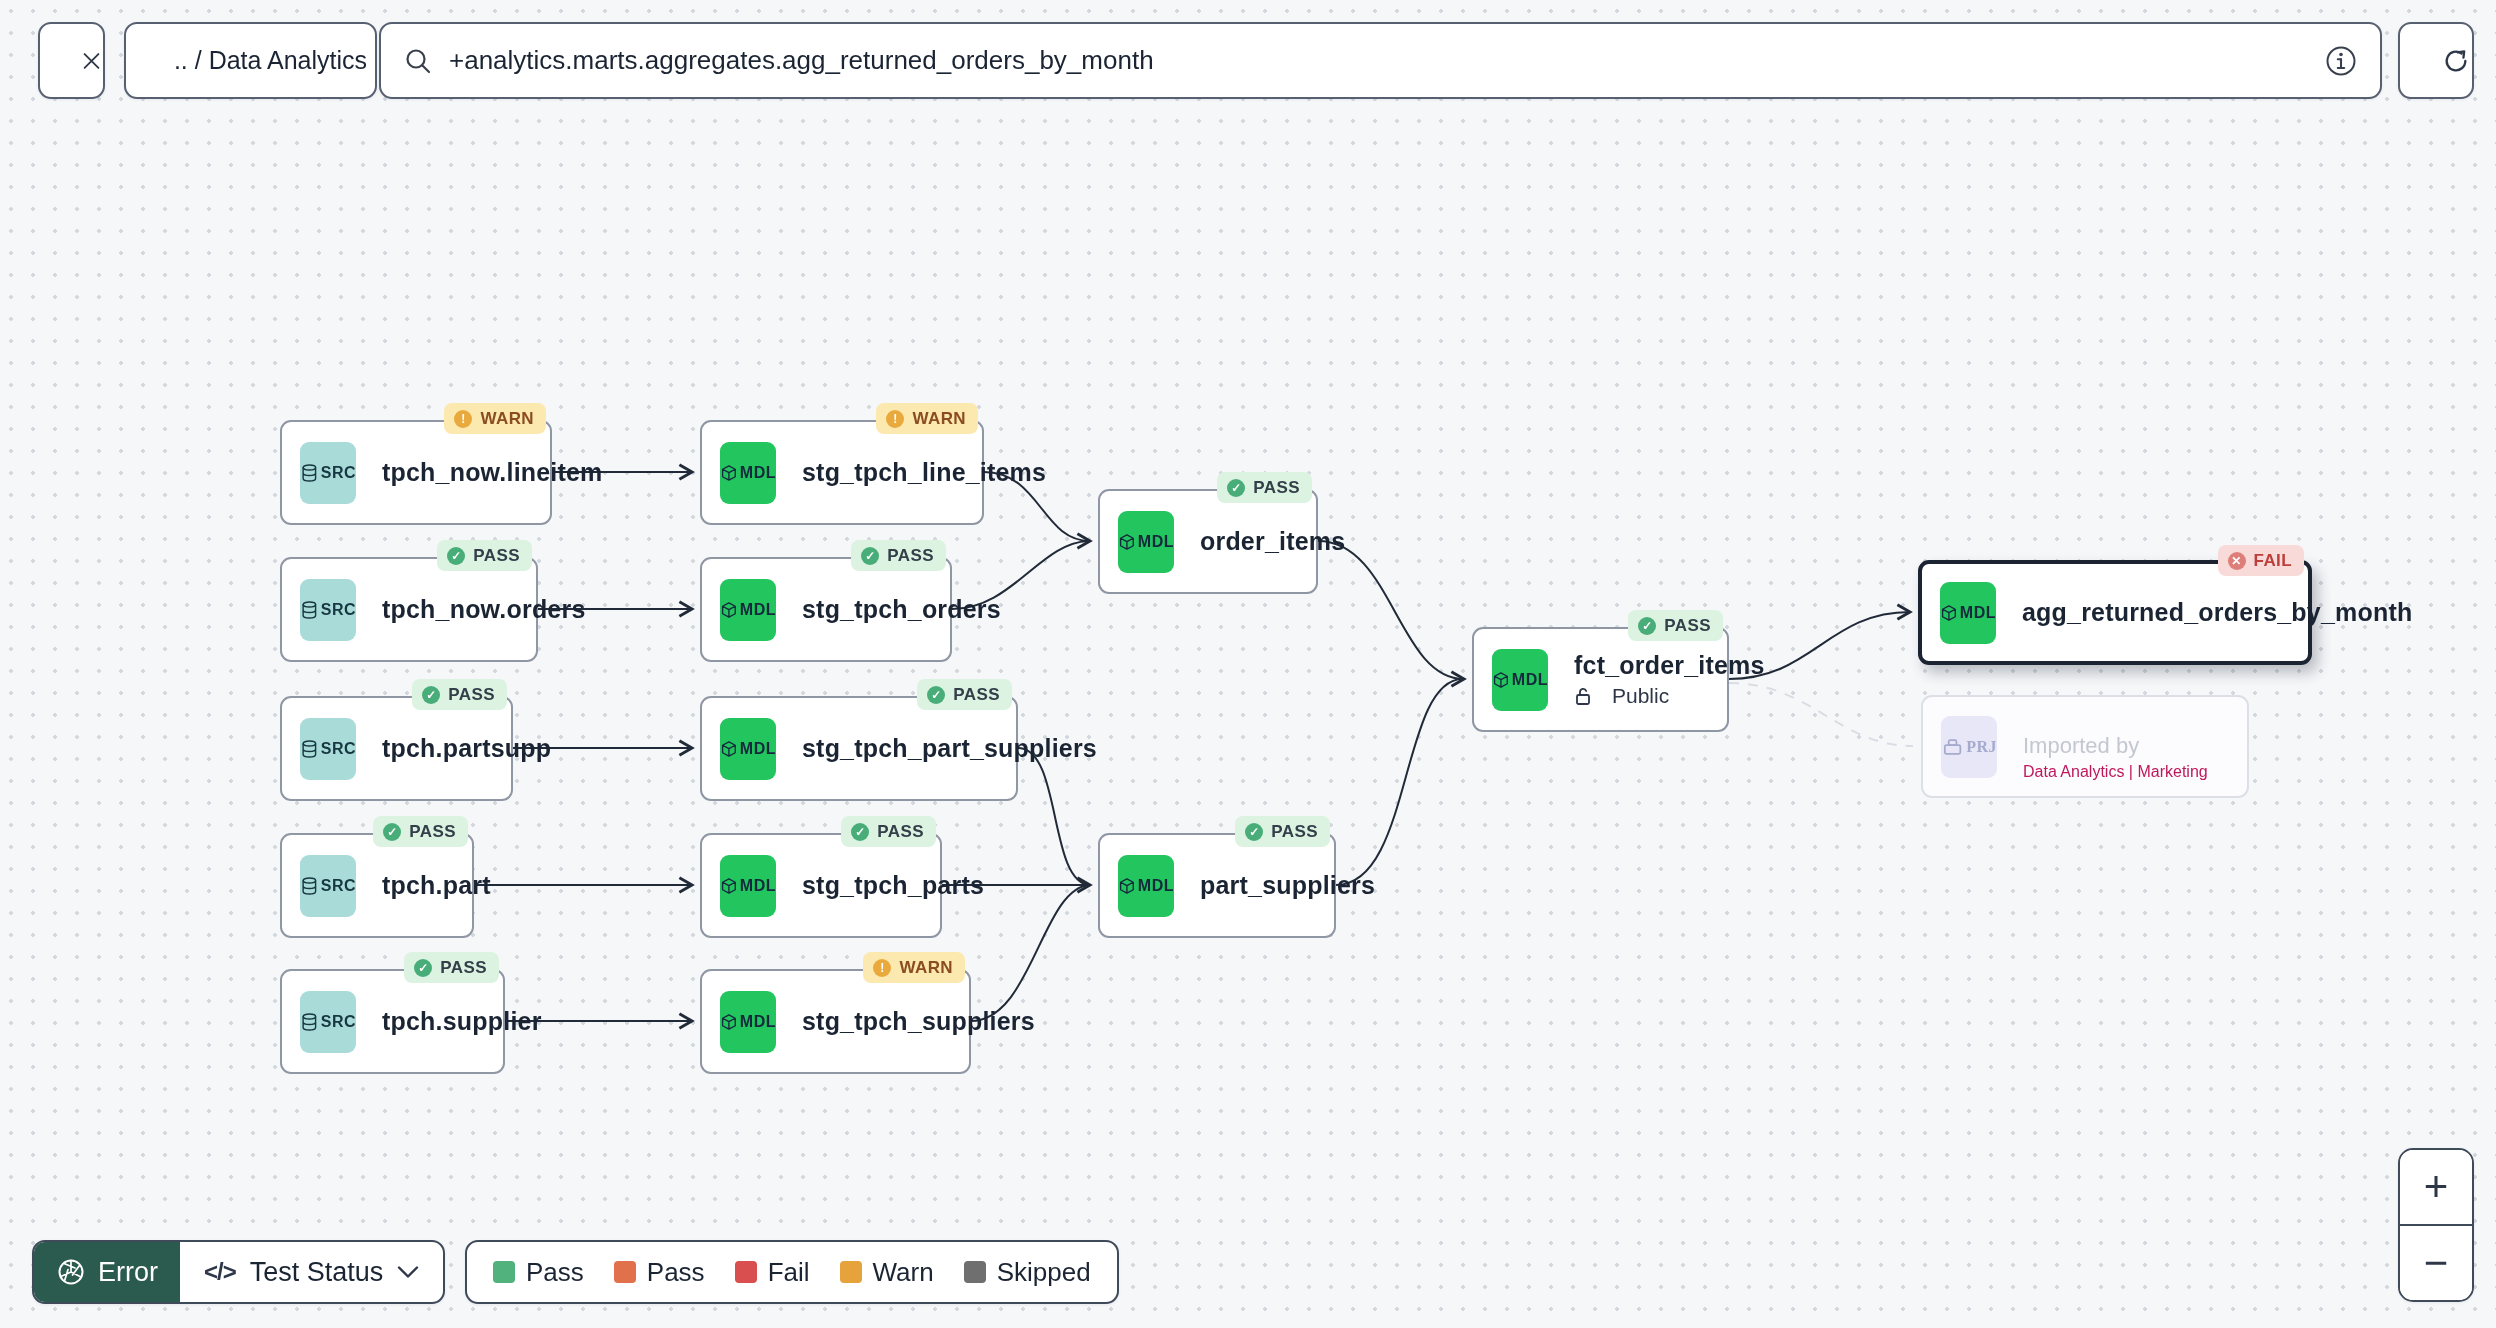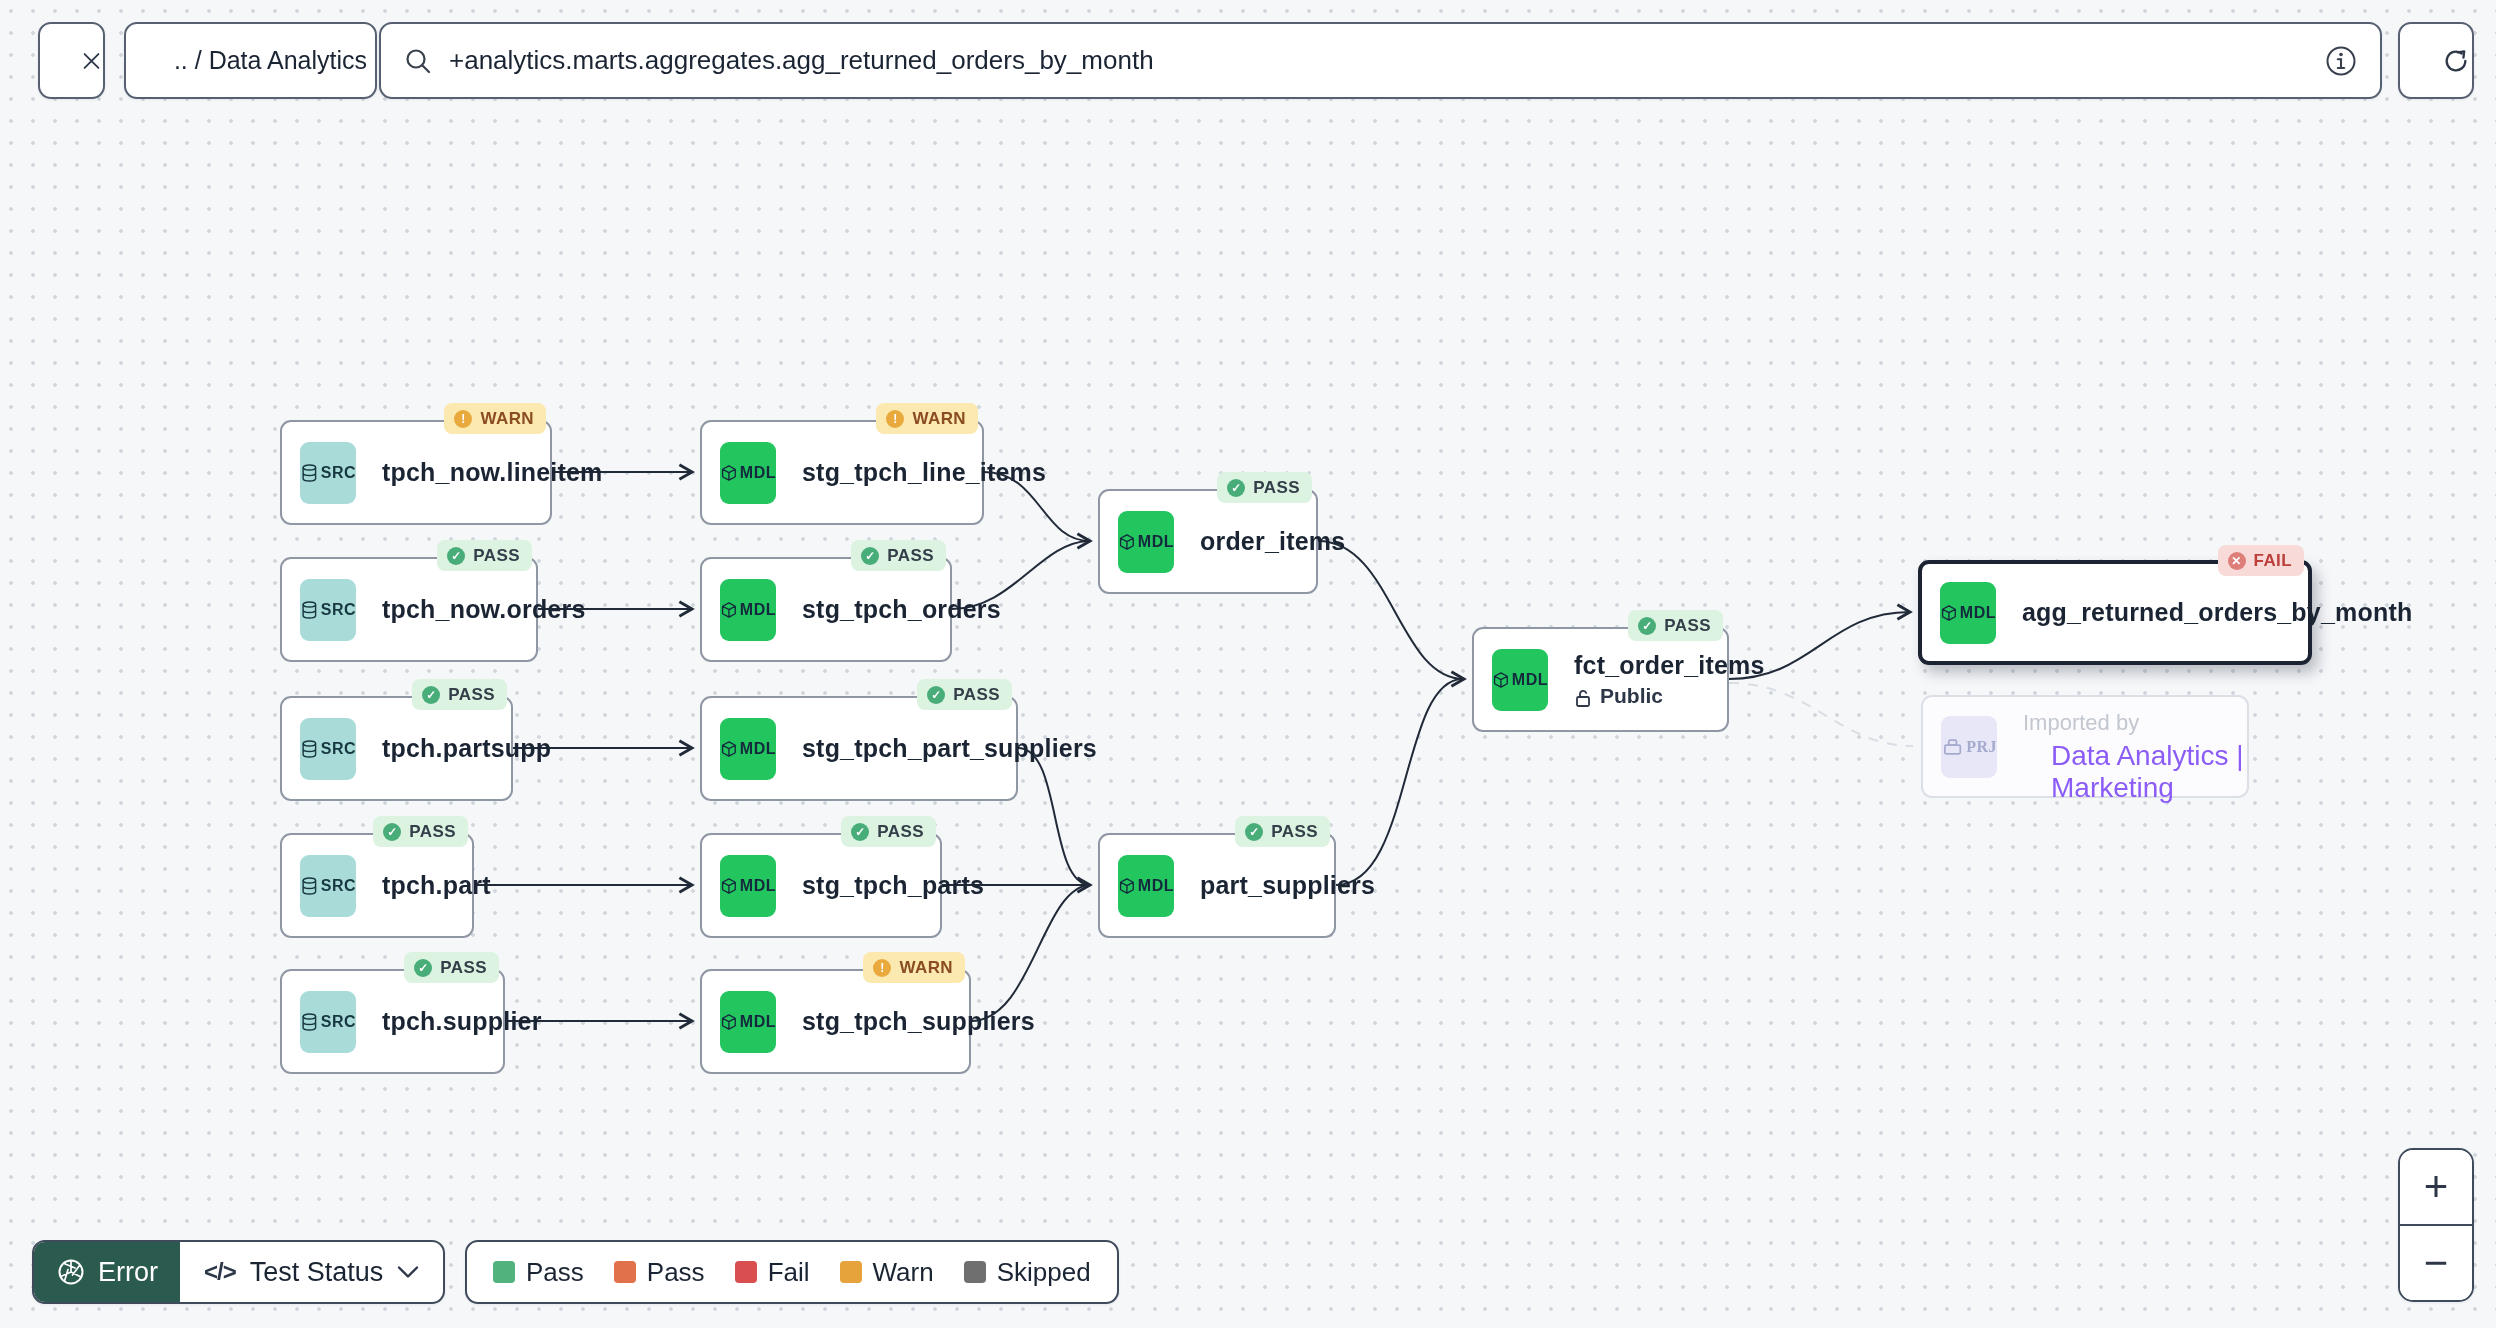--- a/index.html
+++ b/index.html
@@ -65,24 +65,24 @@
   .tile {
     flex:none; width:56px; height:62px; border-radius:9px;
     display:flex; align-items:center; justify-content:center; gap:2px;
   }
   .tile .tlabel { font-size:16px; font-weight:700; letter-spacing:.5px; }
   .tile-src { background:#a9dcd8; color:#173742; }
   .tile-mdl { background:#22c55e; color:#14293d; }
   .tile-prj { background:#e7e7f7; color:#a6abce;font-family:Liberation Serif, serif; }
 
   .ncol { display:flex; flex-direction:column; gap:4px; }
-  .sub  { display:flex; align-items:flex-end; gap:8px; font-size:21px; color:#2d3748; font-weight:700; }
+  .sub  { display:flex; align-items:center; gap:20px; font-size:21px; color:#2d3748; font-weight:400; }
 
   .faded-line1 { font-size:22px; color:#c3c7d0;margin-top:20px; }
-  .faded-line2 { font-size:28px; color:#8b5cf6;margin-left:28px; }
+  .faded-line2 { font-size:16px; color:#be185d; }
 
   
   .badge {
     position:absolute; top:-19px; right:4px; height:31px;
     display:flex; align-items:center; gap:8px; padding:0 12px 0 10px;
     border-radius:8px; font-size:17px; font-weight:700; letter-spacing:.4px;
   }
   .badge .bdot {
     width:18px; height:18px; border-radius:50%; color:#fff;
     display:flex; align-items:center; justify-content:center;

